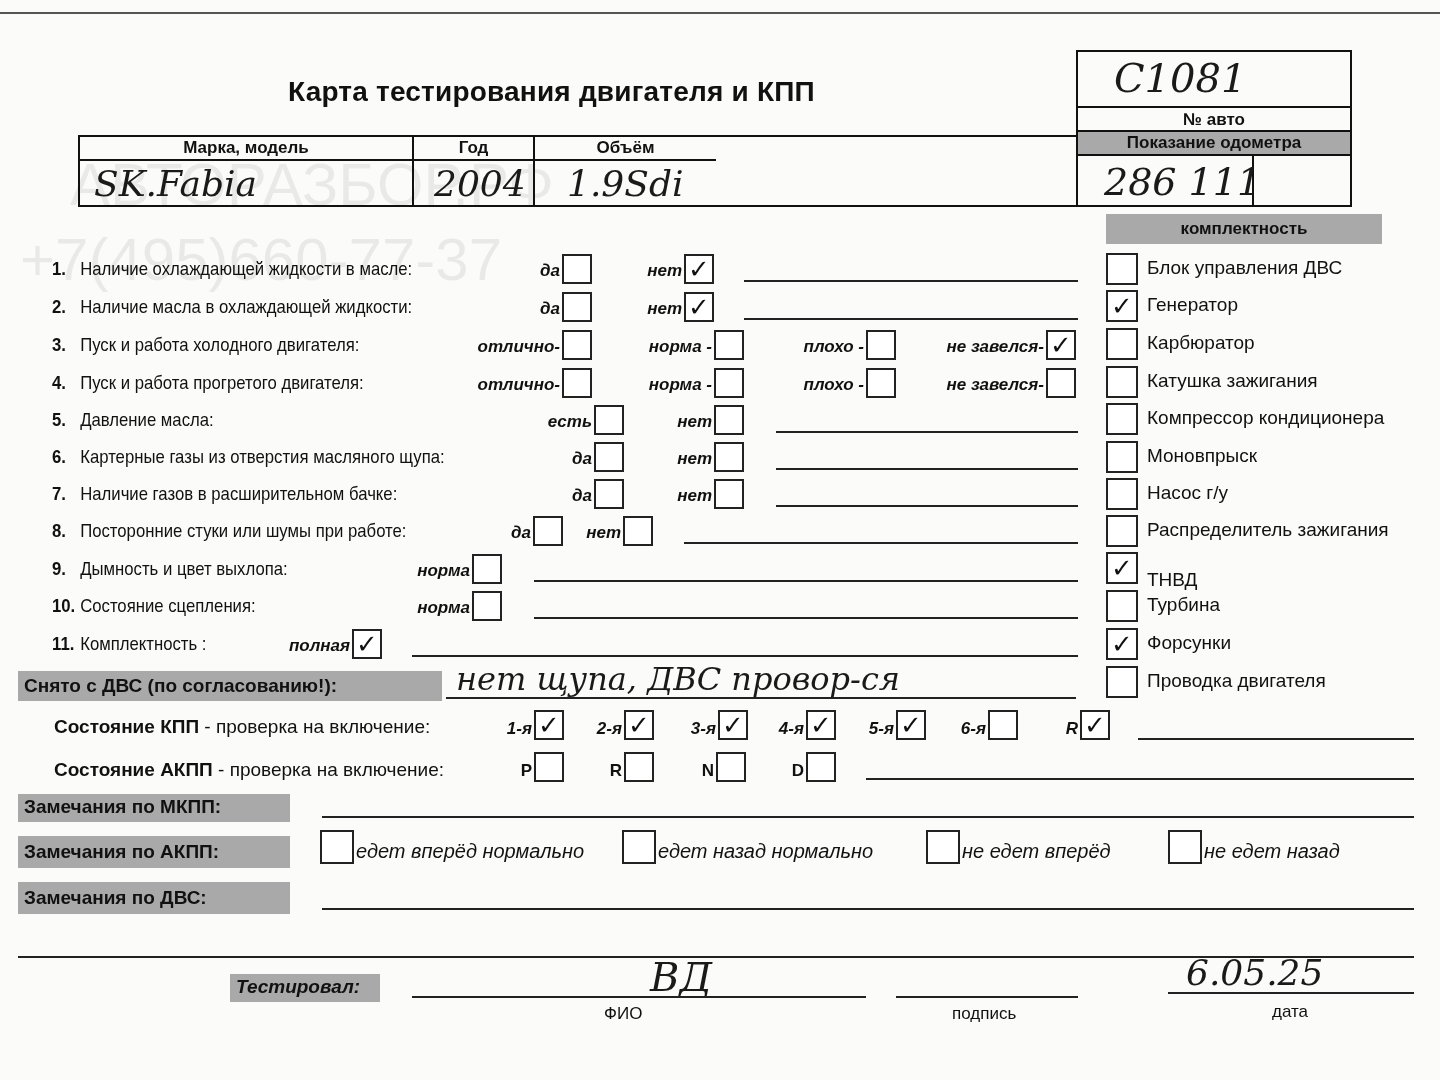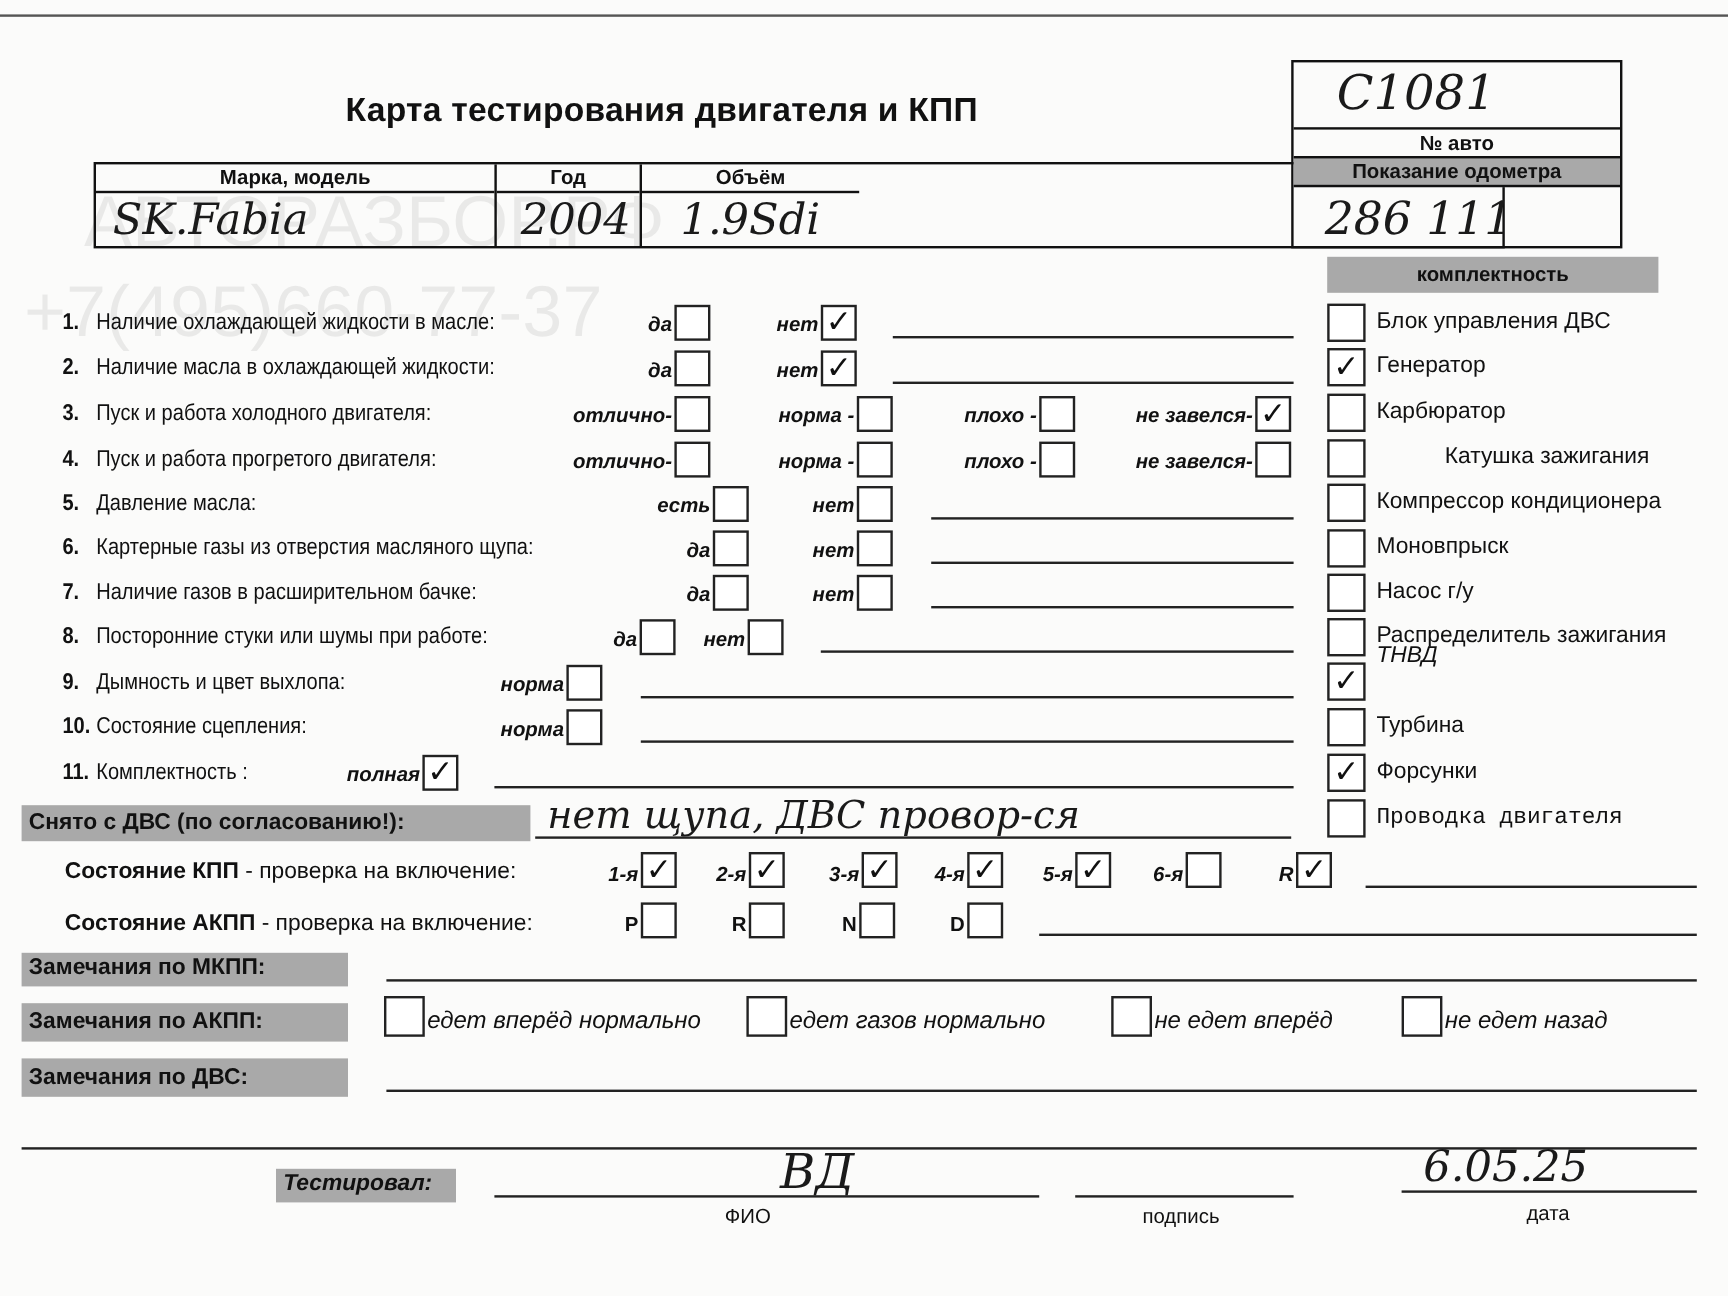--- a/index.html
+++ b/index.html
@@ -184,41 +184,41 @@
 <div class="abs uline" style="left: 412px; top: 655px; width: 666px;"></div>
 <div class="abs cb" style="left: 1106px; top: 253px; width: 32px; height: 32px;"></div>
 <div class="abs kit-label" style="left: 1147px; top: 257px;">Блок управления ДВС</div>
 <div class="abs cb" style="left: 1106px; top: 290px; width: 32px; height: 32px;">
     <span class="chk">✓</span>
   </div>
 <div class="abs kit-label" style="left: 1147px; top: 294px;">Генератор</div>
 <div class="abs cb" style="left: 1106px; top: 328px; width: 32px; height: 32px;"></div>
 <div class="abs kit-label" style="left: 1147px; top: 332px;">Карбюратор</div>
 <div class="abs cb" style="left: 1106px; top: 366px; width: 32px; height: 32px;"></div>
-<div class="abs kit-label" style="left: 1204px; top: 370px;">Катушка зажигания</div>
+<div class="abs kit-label" style="left: 1147px; top: 370px;">Катушка зажигания</div>
 <div class="abs cb" style="left: 1106px; top: 403px; width: 32px; height: 32px;"></div>
 <div class="abs kit-label" style="left: 1147px; top: 407px;">Компрессор кондиционера</div>
 <div class="abs cb" style="left: 1106px; top: 441px; width: 32px; height: 32px;"></div>
 <div class="abs kit-label" style="left: 1147px; top: 445px;">Моновпрыск</div>
 <div class="abs cb" style="left: 1106px; top: 478px; width: 32px; height: 32px;"></div>
 <div class="abs kit-label" style="left: 1147px; top: 482px;">Насос г/у</div>
 <div class="abs cb" style="left: 1106px; top: 515px; width: 32px; height: 32px;"></div>
 <div class="abs kit-label" style="left: 1147px; top: 519px;">Распределитель зажигания</div>
 <div class="abs cb" style="left: 1106px; top: 552px; width: 32px; height: 32px;">
     <span class="chk">✓</span>
   </div>
-<div class="abs kit-label" style="left: 1147px; top: 536px; font-style: italic;">ТНВД</div>
+<div class="abs kit-label" style="left: 1147px; top: 569px;">ТНВД</div>
 <div class="abs cb" style="left: 1106px; top: 590px; width: 32px; height: 32px;"></div>
 <div class="abs kit-label" style="left: 1147px; top: 594px;">Турбина</div>
 <div class="abs cb" style="left: 1106px; top: 628px; width: 32px; height: 32px;">
     <span class="chk">✓</span>
   </div>
 <div class="abs kit-label" style="left: 1147px; top: 632px;">Форсунки</div>
 <div class="abs cb" style="left: 1106px; top: 666px; width: 32px; height: 32px;"></div>
-<div class="abs kit-label" style="left: 1147px; top: 670px; font-family: Liberation Mono, monospace;">Проводка двигателя</div>
+<div class="abs kit-label" style="left: 1147px; top: 670px;">Проводка двигателя</div>
 <div class="abs opt" style="left: auto; top: 719px; right: 908px;">1-я</div>
 <div class="abs cb" style="left: 534px; top: 710px; width: 30px; height: 30px;">
     <span class="chk">✓</span>
   </div>
 <div class="abs opt" style="left: auto; top: 719px; right: 818px;">2-я</div>
 <div class="abs cb" style="left: 624px; top: 710px; width: 30px; height: 30px;">
     <span class="chk">✓</span>
   </div>
 <div class="abs opt" style="left: auto; top: 719px; right: 724px;">3-я</div>
 <div class="abs cb" style="left: 718px; top: 710px; width: 30px; height: 30px;">
@@ -242,17 +242,17 @@
 <div class="abs cb" style="left: 534px; top: 752px; width: 30px; height: 30px;"></div>
 <div class="abs opt" style="left: auto; top: 761px; right: 818px; font-style: normal;">R</div>
 <div class="abs cb" style="left: 624px; top: 752px; width: 30px; height: 30px;"></div>
 <div class="abs opt" style="left: auto; top: 761px; right: 726px; font-style: normal;">N</div>
 <div class="abs cb" style="left: 716px; top: 752px; width: 30px; height: 30px;"></div>
 <div class="abs opt" style="left: auto; top: 761px; right: 636px; font-style: normal;">D</div>
 <div class="abs cb" style="left: 806px; top: 752px; width: 30px; height: 30px;"></div>
 <div class="abs cb" style="left: 320px; top: 830px; width: 34px; height: 34px;"></div>
 <div class="abs opt" style="left: 356px; top: 840px; font-size: 20px; font-weight: normal;">едет вперёд нормально</div>
 <div class="abs cb" style="left: 622px; top: 830px; width: 34px; height: 34px;"></div>
-<div class="abs opt" style="left: 658px; top: 840px; font-size: 20px; font-weight: normal;">едет газов нормально</div>
+<div class="abs opt" style="left: 658px; top: 840px; font-size: 20px; font-weight: normal;">едет назад нормально</div>
 <div class="abs cb" style="left: 926px; top: 830px; width: 34px; height: 34px;"></div>
 <div class="abs opt" style="left: 962px; top: 840px; font-size: 20px; font-weight: normal;">не едет вперёд</div>
 <div class="abs cb" style="left: 1168px; top: 830px; width: 34px; height: 34px;"></div>
 <div class="abs opt" style="left: 1204px; top: 840px; font-size: 20px; font-weight: normal;">не едет назад</div>
 
 </body></html>

